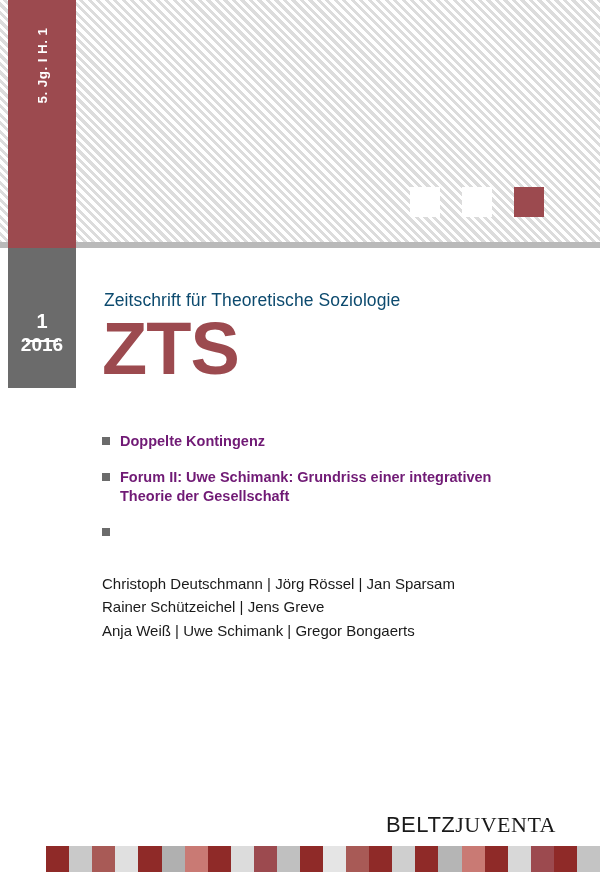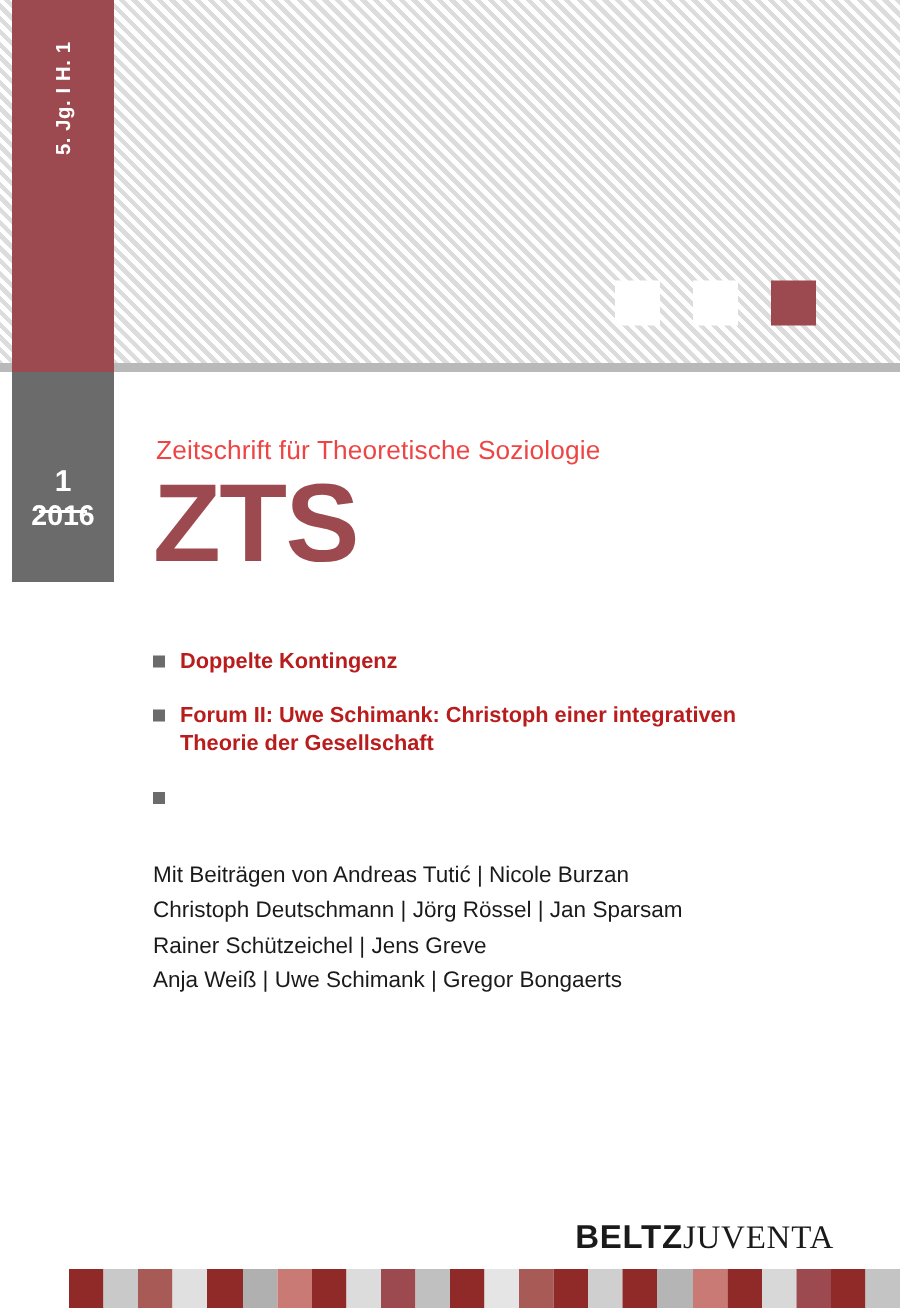--- a/index.html
+++ b/index.html
@@ -115,21 +115,21 @@
   .sq-1 { left: 410px; background: #ffffff; }
   .sq-2 { left: 462px; background: #ffffff; }
   .sq-3 { left: 514px; background: #9c4a4f; }
 
   
   .journal-subtitle {
     position: absolute;
     left: 104px;
     top: 290px;
     font-size: 17.5px;
-    color: #ef4444;
+    color: #0c4a6e;
     letter-spacing: 0.1px;
   }
   .journal-logo {
     position: absolute;
     left: 102px;
     top: 312px;
     font-size: 74px;
     font-weight: bold;
     color: #9c4a4f;
     letter-spacing: -1px;
@@ -142,21 +142,21 @@
     left: 102px;
     top: 432px;
     width: 420px;
   }
   .topic {
     position: relative;
     padding-left: 18px;
     margin-bottom: 16px;
     font-size: 14.5px;
     font-weight: bold;
-    color: #b91c1c;
+    color: #701a75;
     line-height: 1.35;
   }
   .topic .bullet {
     position: absolute;
     left: 0;
     top: 5px;
     width: 8px;
     height: 8px;
     background: #6b6b6b;
   }
@@ -175,21 +175,21 @@
 
   
   .publisher {
     position: absolute;
     right: 44px;
     top: 812px;
     font-size: 22px;
     letter-spacing: 0.5px;
     color: #1a1a1a;
   }
-  .publisher .beltz { font-weight: bold; margin-top: 10px; }
+  .publisher .beltz { font-weight: normal; margin-top: 10px; }
   .publisher .juventa { font-family: "Liberation Serif", serif; font-weight: normal; text-align: center; }
 
   
   .bottom-strip {
     position: absolute;
     left: 0;
     bottom: 0;
     width: 600px;
     height: 26px;
     display: flex;
@@ -225,29 +225,28 @@
   <div class="journal-subtitle">Zeitschrift für Theoretische Soziologie</div>
   <div class="journal-logo">ZTS</div>
 
   <div class="topics">
     <div class="topic">
       <span class="bullet"></span>
       <span>Doppelte Kontingenz</span>
     </div>
     <div class="topic">
       <span class="bullet"></span>
-      <span>Forum II: Uwe Schimank: Christoph einer integrativen Theorie der Gesellschaft</span>
+      <span>Forum II: Uwe Schimank: Grundriss einer integrativen Theorie der Gesellschaft</span>
     </div>
     <div class="topic">
       <span class="bullet"></span>
     </div>
   </div>
 
   <div class="contributors">
-    <div>Mit Beiträgen von Andreas Tutić | Nicole Burzan</div>
     <div>Christoph Deutschmann | Jörg Rössel | Jan Sparsam</div>
     <div>Rainer Schützeichel | Jens Greve</div>
     <div>Anja Weiß | Uwe Schimank | Gregor Bongaerts</div>
   </div>
 
   <div class="publisher">
     <span class="beltz">BELTZ</span><span class="juventa">JUVENTA</span>
   </div>
 
   <div class="bottom-strip">

